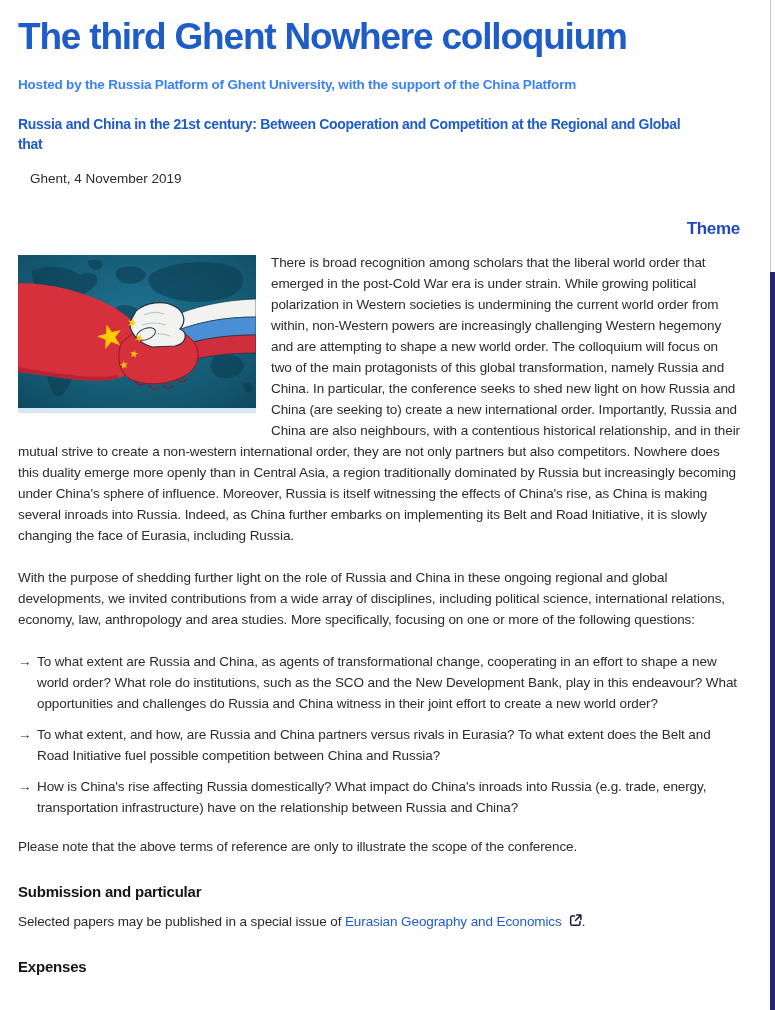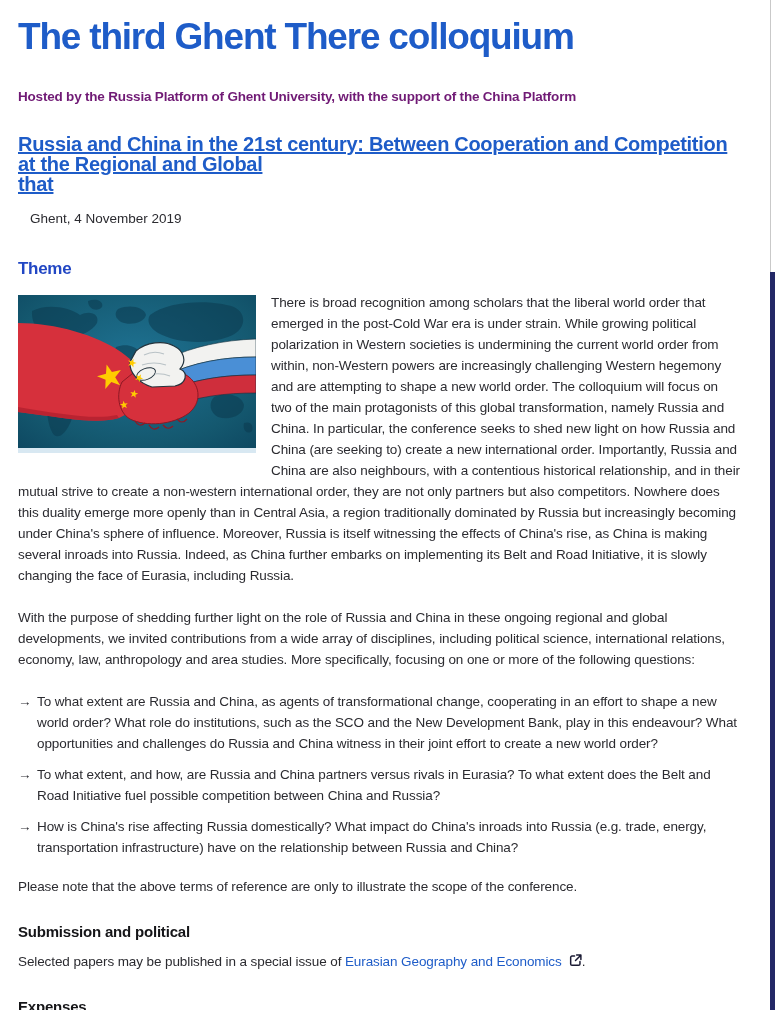--- a/index.html
+++ b/index.html
@@ -17,50 +17,50 @@
   }
   h1.page-title {
     margin: 14px 0 0 0;
     font-size: 37px;
     line-height: 46px;
     font-weight: bold;
     letter-spacing: -1.2px;
     color: #1e5cc8;
   }
   .hosted {
-    margin: 28px 0 0 0;
+    margin: 16px 0 0 0;
     font-size: 13.5px;
     line-height: 18px;
     font-weight: bold;
-    color: #701a75;
+    color: #3b82f6;
     letter-spacing: -0.2px;
   }
   h2.subtitle {
-    margin: 28px 0 0 0;
-    font-size: 20px;
+    margin: 20px 0 0 0;
+    font-size: 14px;
     line-height: 20px;
     font-weight: bold;
     color: #1e5cc8;
     letter-spacing: -0.3px;
-    text-decoration: underline;
   }
   h2.subtitle span { display: block; }
   .date-line {
     margin: 16px 0 0 12px;
     font-size: 13.5px;
     line-height: 18px;
     color: #2b2b30;
   }
   h2.section-heading {
     margin: 30px 0 0 0;
     font-size: 17px;
     line-height: 22px;
     font-weight: bold;
     color: #2247c4;
     letter-spacing: -0.3px;
+    text-align: right;
   }
   .theme-flow { margin-top: 12px; }
   .theme-flow::after { content: ""; display: block; clear: both; }
   .theme-image {
     float: left;
     width: 238px; height: 158px;
     margin: 3px 15px 10px 0;
     display: block;
   }
   p.body-text {
@@ -121,21 +121,21 @@
     top: 272px; right: 0;
     width: 5px; height: 738px;
     background: #232866;
   }
 </style>
 </head>
 <body>
 
 <div class="content">
 
-  <h1 class="page-title">The third Ghent There colloquium</h1>
+  <h1 class="page-title">The third Ghent Nowhere colloquium</h1>
 
   <p class="hosted">Hosted by the Russia Platform of Ghent University, with the support of the China Platform</p>
 
   <h2 class="subtitle">
     <span>Russia and China in the 21st century: Between Cooperation and Competition at the Regional and Global</span>
     <span>that</span>
   </h2>
 
   <p class="date-line">Ghent, 4 November 2019</p>
 
@@ -209,21 +209,21 @@
       <span>To what extent, and how, are Russia and China partners versus rivals in Eurasia? To what extent does the Belt and Road Initiative fuel possible competition between China and Russia?</span>
     </li>
     <li>
       <span class="arrow">→</span>
       <span>How is China's rise affecting Russia domestically? What impact do China's inroads into Russia (e.g. trade, energy, transportation infrastructure) have on the relationship between Russia and China?</span>
     </li>
   </ul>
 
   <p class="body-text">Please note that the above terms of reference are only to illustrate the scope of the conference.</p>
 
-  <h3 class="sub-heading">Submission and political</h3>
+  <h3 class="sub-heading">Submission and particular</h3>
   <p class="body-text"><span>Selected papers may be published in a special issue of </span><a class="inline-link">Eurasian Geography and Economics</a><svg class="ext-icon" viewBox="0 0 14 14">
         <path d="M6 2.2 H3.2 A1.4 1.4 0 0 0 1.8 3.6 V10.8 A1.4 1.4 0 0 0 3.2 12.2 H10.4 A1.4 1.4 0 0 0 11.8 10.8 V8" fill="none" stroke="#1a1a33" stroke-width="1.6" stroke-linecap="round"></path>
         <path d="M8.2 1.2 H12.8 V5.8 M12.4 1.6 L7 7" fill="none" stroke="#1a1a33" stroke-width="1.6" stroke-linecap="round" stroke-linejoin="round"></path>
       </svg><span>.</span></p>
 
   <h3 class="sub-heading">Expenses</h3>
 
 </div>
 
 <div class="scroll-track"></div>

